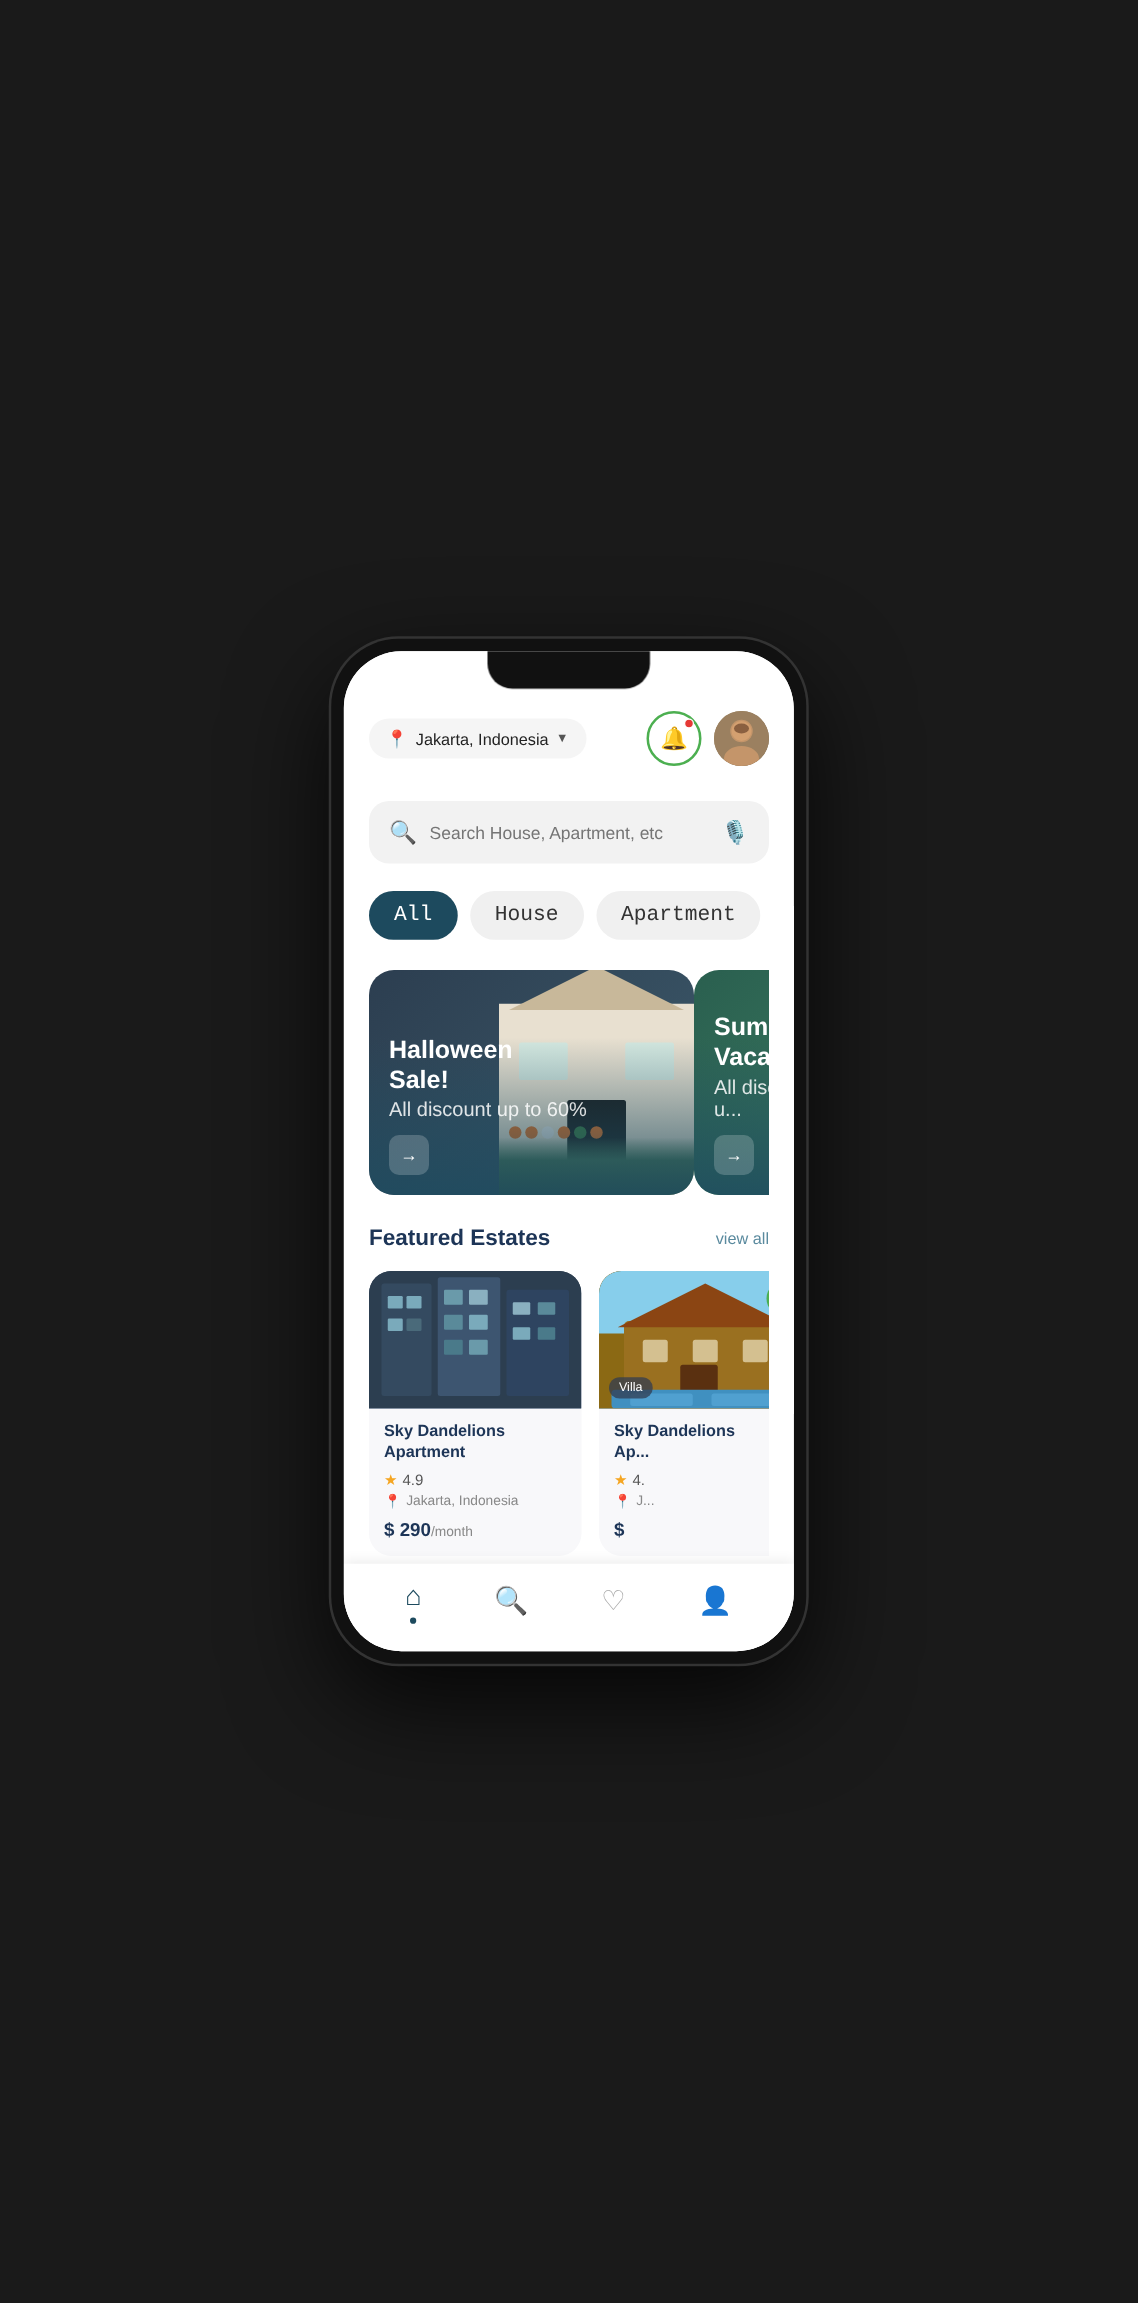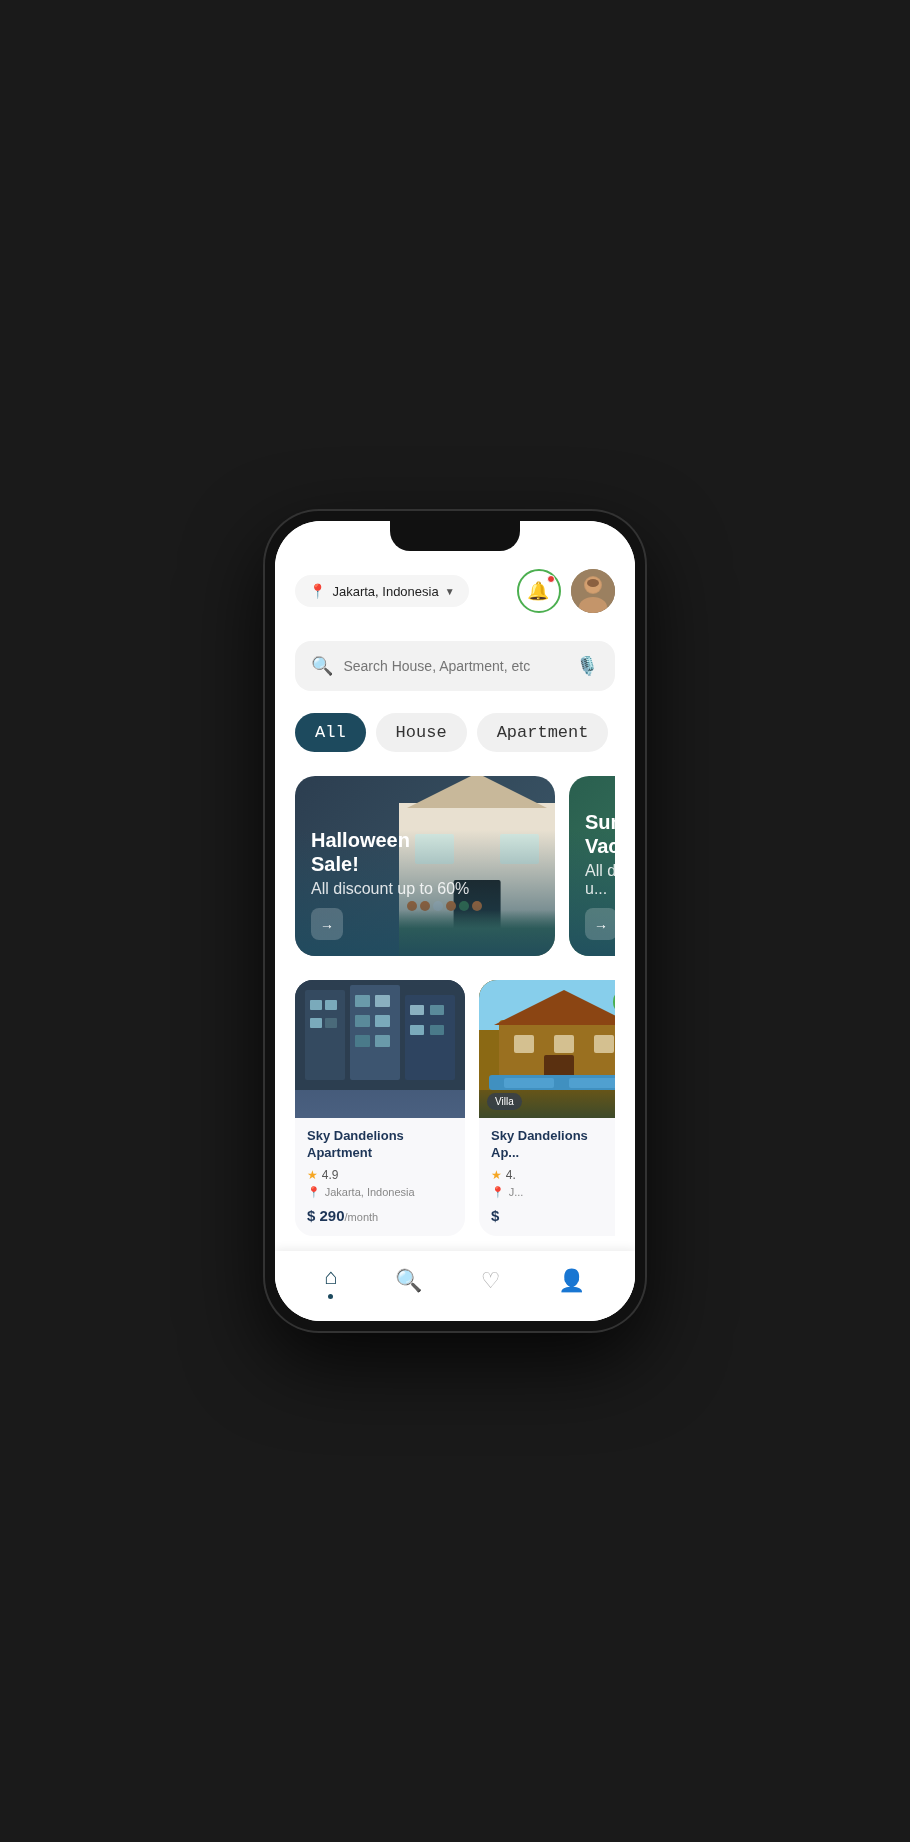--- a/index.html
+++ b/index.html
@@ -204,21 +204,20 @@
       color: #fff;
     }
     .filter-tab.inactive {
       background: #f0f0f0;
       color: #333;
     }
 
     
     .promo-section {
       display: flex;
-      gap: 14px;
       margin-bottom: 24px;
       overflow-x: auto;
       scrollbar-width: none;
     }
     .promo-section::-webkit-scrollbar { display: none; }
     .promo-card {
       min-width: 260px;
       height: 180px;
       border-radius: 20px;
       overflow: hidden;
@@ -307,21 +306,21 @@
     .estate-card {
       min-width: 170px;
       background: #f8f8fa;
       border-radius: 18px;
       overflow: hidden;
       flex-shrink: 0;
       padding-bottom: 12px;
     }
     .estate-img {
       width: 100%;
-      height: 138px;
+      height: 110px;
       position: relative;
       overflow: hidden;
     }
     .estate-img-apt {
       background: linear-gradient(to bottom, #2c3e50 0%, #3d5270 40%, #4a6080 100%);
     }
     .estate-img-villa {
       background: linear-gradient(to bottom, #8b6914 0%, #a07820 40%, #7a5a10 70%, #3d4a2a 100%);
     }
     .estate-badge {
@@ -580,20 +579,24 @@
 
           <div class="promo-overlay-bottom"></div>
           <div class="promo-content">
             <div class="promo-title">Summer<br>Vacatio...</div>
             <div class="promo-subtitle">All discount u...</div>
             <div class="promo-arrow">→</div>
           </div>
         </div>
       </div>
 
+      <div class="section-header">
+        <span class="section-title">Featured Estates</span>
+        <span class="view-all">view all</span>
+      </div>
 
       <div class="estates-row">
 
         <div class="estate-card">
           <div class="estate-img estate-img-apt">
             <svg width="100%" height="110" viewBox="0 0 170 110">
               <rect width="170" height="110" fill="#2c3e50"></rect>
               <rect x="10" y="10" width="40" height="90" fill="#344a60" rx="2"></rect>
               <rect x="55" y="5" width="50" height="95" fill="#3d5570" rx="2"></rect>
               <rect x="110" y="15" width="50" height="85" fill="#2e4460" rx="2"></rect>

